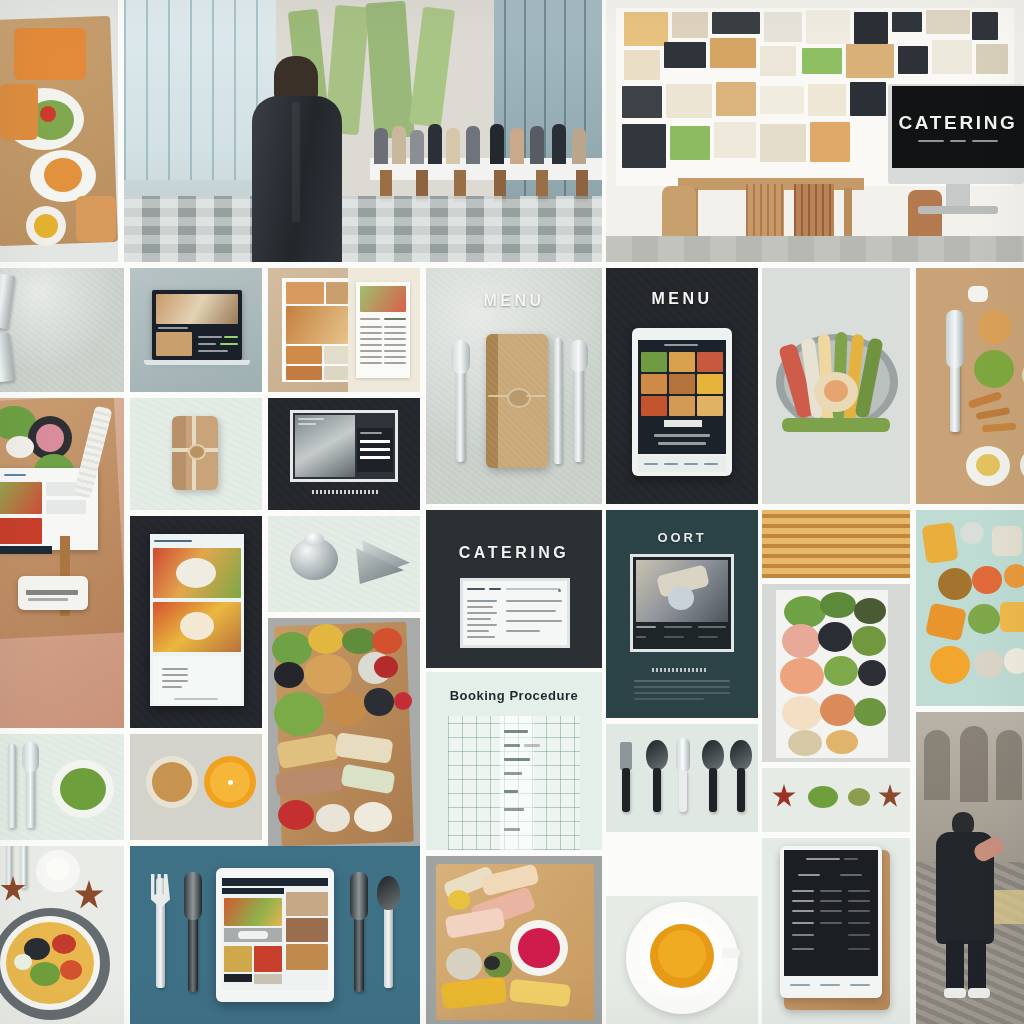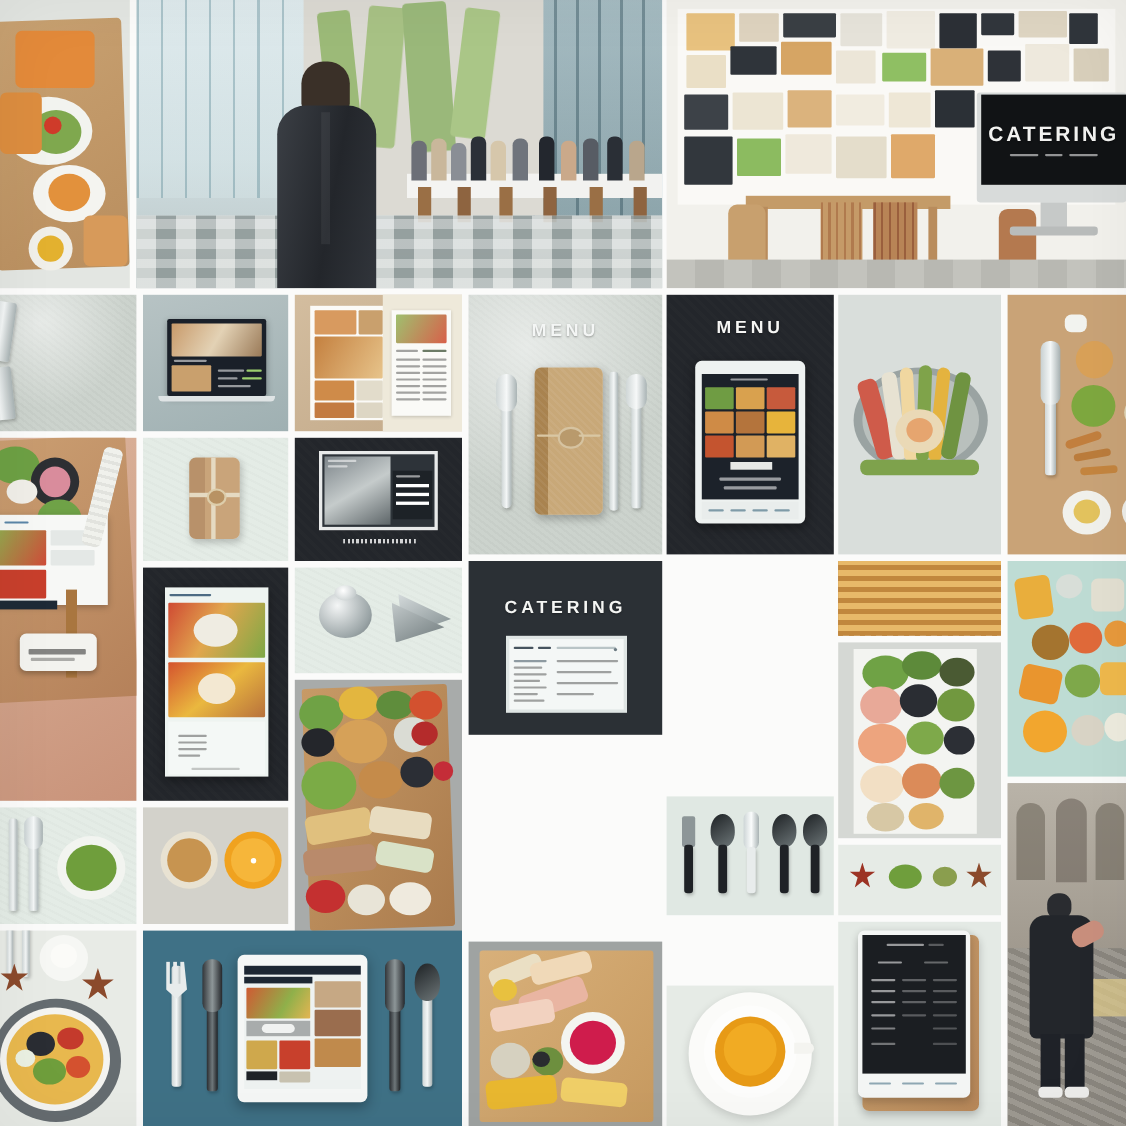--- a/index.html
+++ b/index.html
@@ -437,21 +437,56 @@
     <div class="line" style="left:41px;top:114px;width:30px;"></div>
     <div class="line" style="left:41px;top:120px;width:22px;"></div>
     <div class="line" style="left:41px;top:126px;width:28px;"></div>
     <div class="line" style="left:80px;top:90px;width:56px;"></div>
     <div class="line" style="left:80px;top:100px;width:50px;"></div>
     <div class="line" style="left:80px;top:110px;width:56px;"></div>
     <div class="line" style="left:80px;top:120px;width:34px;"></div>
     <div class="blob" style="left:132px;top:79px;width:3px;height:3px;background:#6c7a82;"></div>
   </div>
 
-
+  <div class="tile" style="left:426px;top:672px;width:176px;height:178px;background:#e3efe8;">
+    <div class="lbl" style="top:16px;color:#1f2a2e;font-size:13px;letter-spacing:.04em;
+                text-shadow:none;font-weight:700;">Booking Procedure</div>
+    <div class="grid-sheet" style="left:22px;top:44px;width:132px;height:134px;"></div>
+    <div class="sq" style="left:74px;top:44px;width:34px;height:134px;background:rgba(255,255,255,.55);"></div>
+    <div class="line" style="left:78px;top:58px;width:24px;background:rgba(40,60,60,.6);height:3px;"></div>
+    <div class="line" style="left:78px;top:72px;width:16px;background:rgba(40,60,60,.55);height:3px;"></div>
+    <div class="line" style="left:98px;top:72px;width:16px;background:rgba(40,60,60,.3);height:3px;"></div>
+    <div class="line" style="left:78px;top:86px;width:26px;background:rgba(40,60,60,.6);height:3px;"></div>
+    <div class="line" style="left:78px;top:100px;width:18px;background:rgba(40,60,60,.5);height:3px;"></div>
+    <div class="line" style="left:78px;top:118px;width:14px;background:rgba(40,60,60,.6);height:3px;"></div>
+    <div class="line" style="left:78px;top:136px;width:20px;background:rgba(40,60,60,.5);height:3px;"></div>
+    <div class="line" style="left:78px;top:156px;width:16px;background:rgba(40,60,60,.45);height:3px;"></div>
+  </div>
+
+  <div class="tile t-teal" style="left:606px;top:510px;width:152px;height:208px;">
+    <div class="lbl" style="top:20px;color:#e6ebea;font-size:13px;">OORT</div>
+    <div class="sq" style="left:24px;top:44px;width:104px;height:98px;background:#dfe6e5;"></div>
+    <div class="sq" style="left:27px;top:47px;width:98px;height:92px;background:#1d2528;"></div>
+    <div class="sq" style="left:30px;top:50px;width:92px;height:62px;background:
+        linear-gradient(130deg,#c8c2b2,#8e939a 50%,#4e555c);"></div>
+    <div class="sq rr" style="left:52px;top:60px;width:50px;height:22px;background:#d9d4c4;transform:rotate(-14deg);"></div>
+    <div class="blob" style="left:62px;top:76px;width:26px;height:24px;background:#c8d2d8;"></div>
+    <div class="line lt" style="left:30px;top:116px;width:20px;"></div>
+    <div class="line lt" style="left:58px;top:116px;width:28px;opacity:.6;"></div>
+    <div class="line lt" style="left:92px;top:116px;width:28px;opacity:.6;"></div>
+    <div class="line lt" style="left:30px;top:126px;width:10px;opacity:.5;"></div>
+    <div class="line lt" style="left:58px;top:126px;width:20px;opacity:.4;"></div>
+    <div class="line lt" style="left:92px;top:126px;width:20px;opacity:.4;"></div>
+    <div class="sq" style="left:46px;top:158px;width:56px;height:4px;background:
+       repeating-linear-gradient(90deg,rgba(255,255,255,.7) 0 2px,transparent 2px 4px);"></div>
+    <div class="line lt" style="left:28px;top:170px;width:96px;opacity:.35;"></div>
+    <div class="line lt" style="left:28px;top:176px;width:96px;opacity:.3;"></div>
+    <div class="line lt" style="left:28px;top:182px;width:96px;opacity:.28;"></div>
+    <div class="line lt" style="left:28px;top:188px;width:70px;opacity:.24;"></div>
+  </div>
 
   <div class="tile" style="left:762px;top:510px;width:148px;height:68px;background:
        repeating-linear-gradient(0deg,#c1873d 0 4px,#e8b969 4px 10px),
        repeating-linear-gradient(90deg,#b87d37 0 4px,transparent 4px 10px);"></div>
 
   <div class="tile t-paper" style="left:762px;top:584px;width:148px;height:178px;background:#d5d8d4;">
     <div class="sq" style="left:14px;top:6px;width:112px;height:168px;background:#f3f4f1;"></div>
     <div class="blob" style="left:22px;top:12px;width:42px;height:32px;background:#6fa245;"></div>
     <div class="blob" style="left:58px;top:8px;width:36px;height:26px;background:#5d8a3a;"></div>
     <div class="blob" style="left:92px;top:14px;width:32px;height:26px;background:#4a5a33;"></div>

